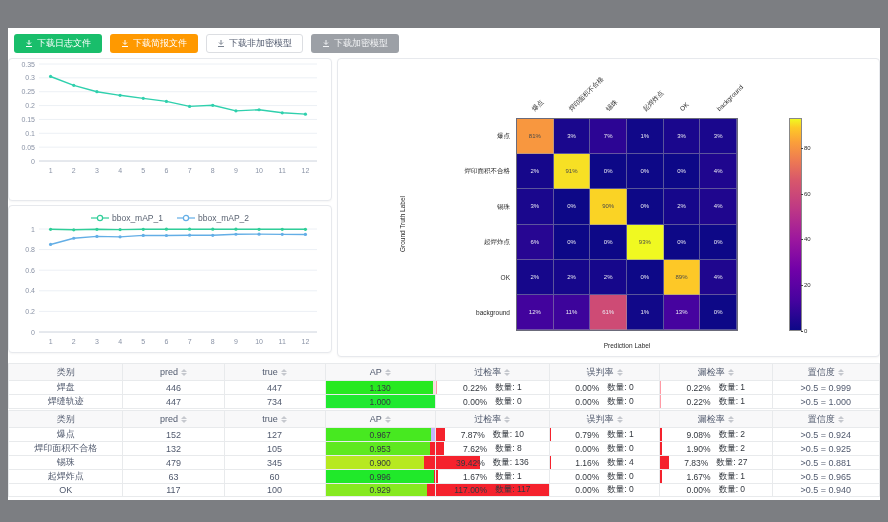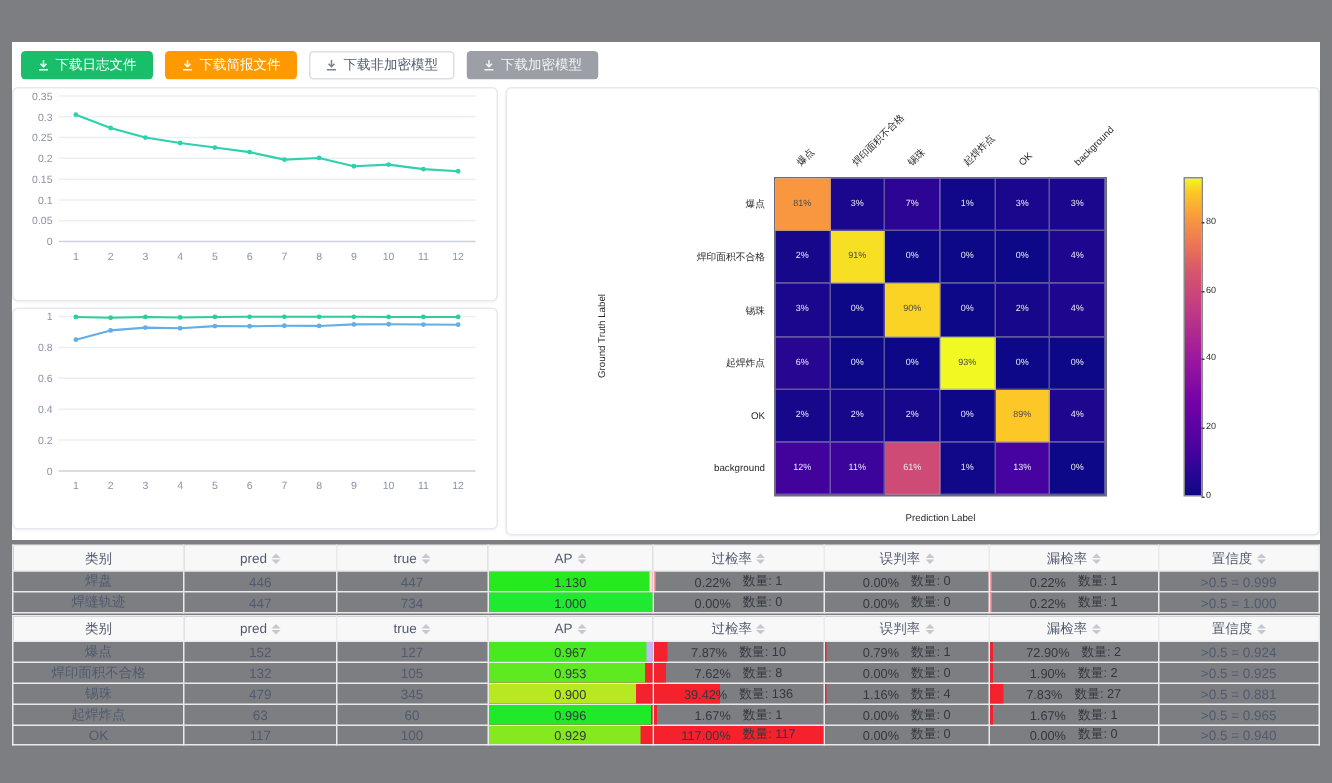--- a/index.html
+++ b/index.html
@@ -1,18 +1,18 @@
 <!DOCTYPE html>
 <html><head>
 <meta charset="utf-8">
 <style>
   * { margin:0; padding:0; box-sizing:border-box; }
   html,body { width:888px; height:522px; overflow:hidden; }
   body { background:#7c7e82; font-family:"Liberation Sans","DejaVu Sans",sans-serif; position:relative; }
-  .content { position:absolute; left:8px; top:28px; width:872px; height:332px; background:#fff; }
+  .content { position:absolute; left:8px; top:28px; width:872px; height:472px; background:#fff; }
 
   
   .toolbar { position:absolute; left:6px; top:6px; display:flex; gap:8px; }
   .btn { height:19px; display:flex; align-items:center; gap:4px; padding:0 10px; border-radius:3px;
          font-size:9px; border:1px solid transparent; cursor:pointer; white-space:nowrap; }
   .btn svg { display:block; }
   .btn-success { background:#19be6b; color:#fff; }
   .btn-warning { background:#ff9900; color:#fff; }
   .btn-default { background:#fff; color:#515a6e; border-color:#dcdee2; }
   .btn-disabled { background:#9ca0a6; color:#f2f3f5; }
@@ -130,20 +130,36 @@
           <circle cx="180.58333333333334" cy="47.40285714285714" r="1.6" fill="#2fd0ad"></circle>
           <circle cx="203.75" cy="46.29428571428571" r="1.6" fill="#2fd0ad"></circle>
           <circle cx="226.91666666666669" cy="51.83714285714286" r="1.6" fill="#2fd0ad"></circle>
           <circle cx="250.08333333333334" cy="50.72857142857143" r="1.6" fill="#2fd0ad"></circle>
           <circle cx="273.25" cy="53.77714285714286" r="1.6" fill="#2fd0ad"></circle>
           <circle cx="296.4166666666667" cy="55.16285714285714" r="1.6" fill="#2fd0ad"></circle>
         </svg></div>
   </div>
 
   <div class="panel" id="panel-map">
+    <div class="legend">
+        <div class="legend-item">
+          <svg width="18" height="8">
+            <line x1="0" y1="4" x2="18" y2="4" stroke="#2fce98" stroke-width="1.2"></line>
+            <circle cx="9" cy="4" r="2.6" fill="#fff" stroke="#2fce98" stroke-width="1.2"></circle>
+          </svg>
+          <span>bbox_mAP_1</span>
+        </div>
+        <div class="legend-item">
+          <svg width="18" height="8">
+            <line x1="0" y1="4" x2="18" y2="4" stroke="#63aee6" stroke-width="1.2"></line>
+            <circle cx="9" cy="4" r="2.6" fill="#fff" stroke="#63aee6" stroke-width="1.2"></circle>
+          </svg>
+          <span>bbox_mAP_2</span>
+        </div>
+      </div>
     <div class="plot"><svg width="322" height="124">
           <line x1="30" y1="108" x2="308" y2="108" stroke="#ccd2dc" stroke-width="1"></line>
           <text x="26" y="110.5" text-anchor="end" font-size="7" fill="#8a93a6">0</text>
           <line x1="30" y1="87.4" x2="308" y2="87.4" stroke="#ecf0f5" stroke-width="1"></line>
           <text x="26" y="89.9" text-anchor="end" font-size="7" fill="#8a93a6">0.2</text>
           <line x1="30" y1="66.8" x2="308" y2="66.8" stroke="#ecf0f5" stroke-width="1"></line>
           <text x="26" y="69.3" text-anchor="end" font-size="7" fill="#8a93a6">0.4</text>
           <line x1="30" y1="46.2" x2="308" y2="46.2" stroke="#ecf0f5" stroke-width="1"></line>
           <text x="26" y="48.7" text-anchor="end" font-size="7" fill="#8a93a6">0.6</text>
           <line x1="30" y1="25.599999999999994" x2="308" y2="25.599999999999994" stroke="#ecf0f5" stroke-width="1"></line>
@@ -534,21 +550,21 @@
                 <div class="bar-text">
                   <span>0.79%</span>
                   <span>数量: 1</span>
                 </div>
               </div>
             </td>
             <td>
               <div class="bar-wrap">
                 <div class="bar-fill" style="width: 1.57%; background: rgb(245, 34, 45);"></div>
                 <div class="bar-text">
-                  <span>72.90%</span>
+                  <span>9.08%</span>
                   <span>数量: 2</span>
                 </div>
               </div>
             </td>
             <td>&gt;0.5 = 0.924</td>
           </tr>
           <tr>
             <td>焊印面积不合格</td>
             <td>132</td>
             <td>105</td>

